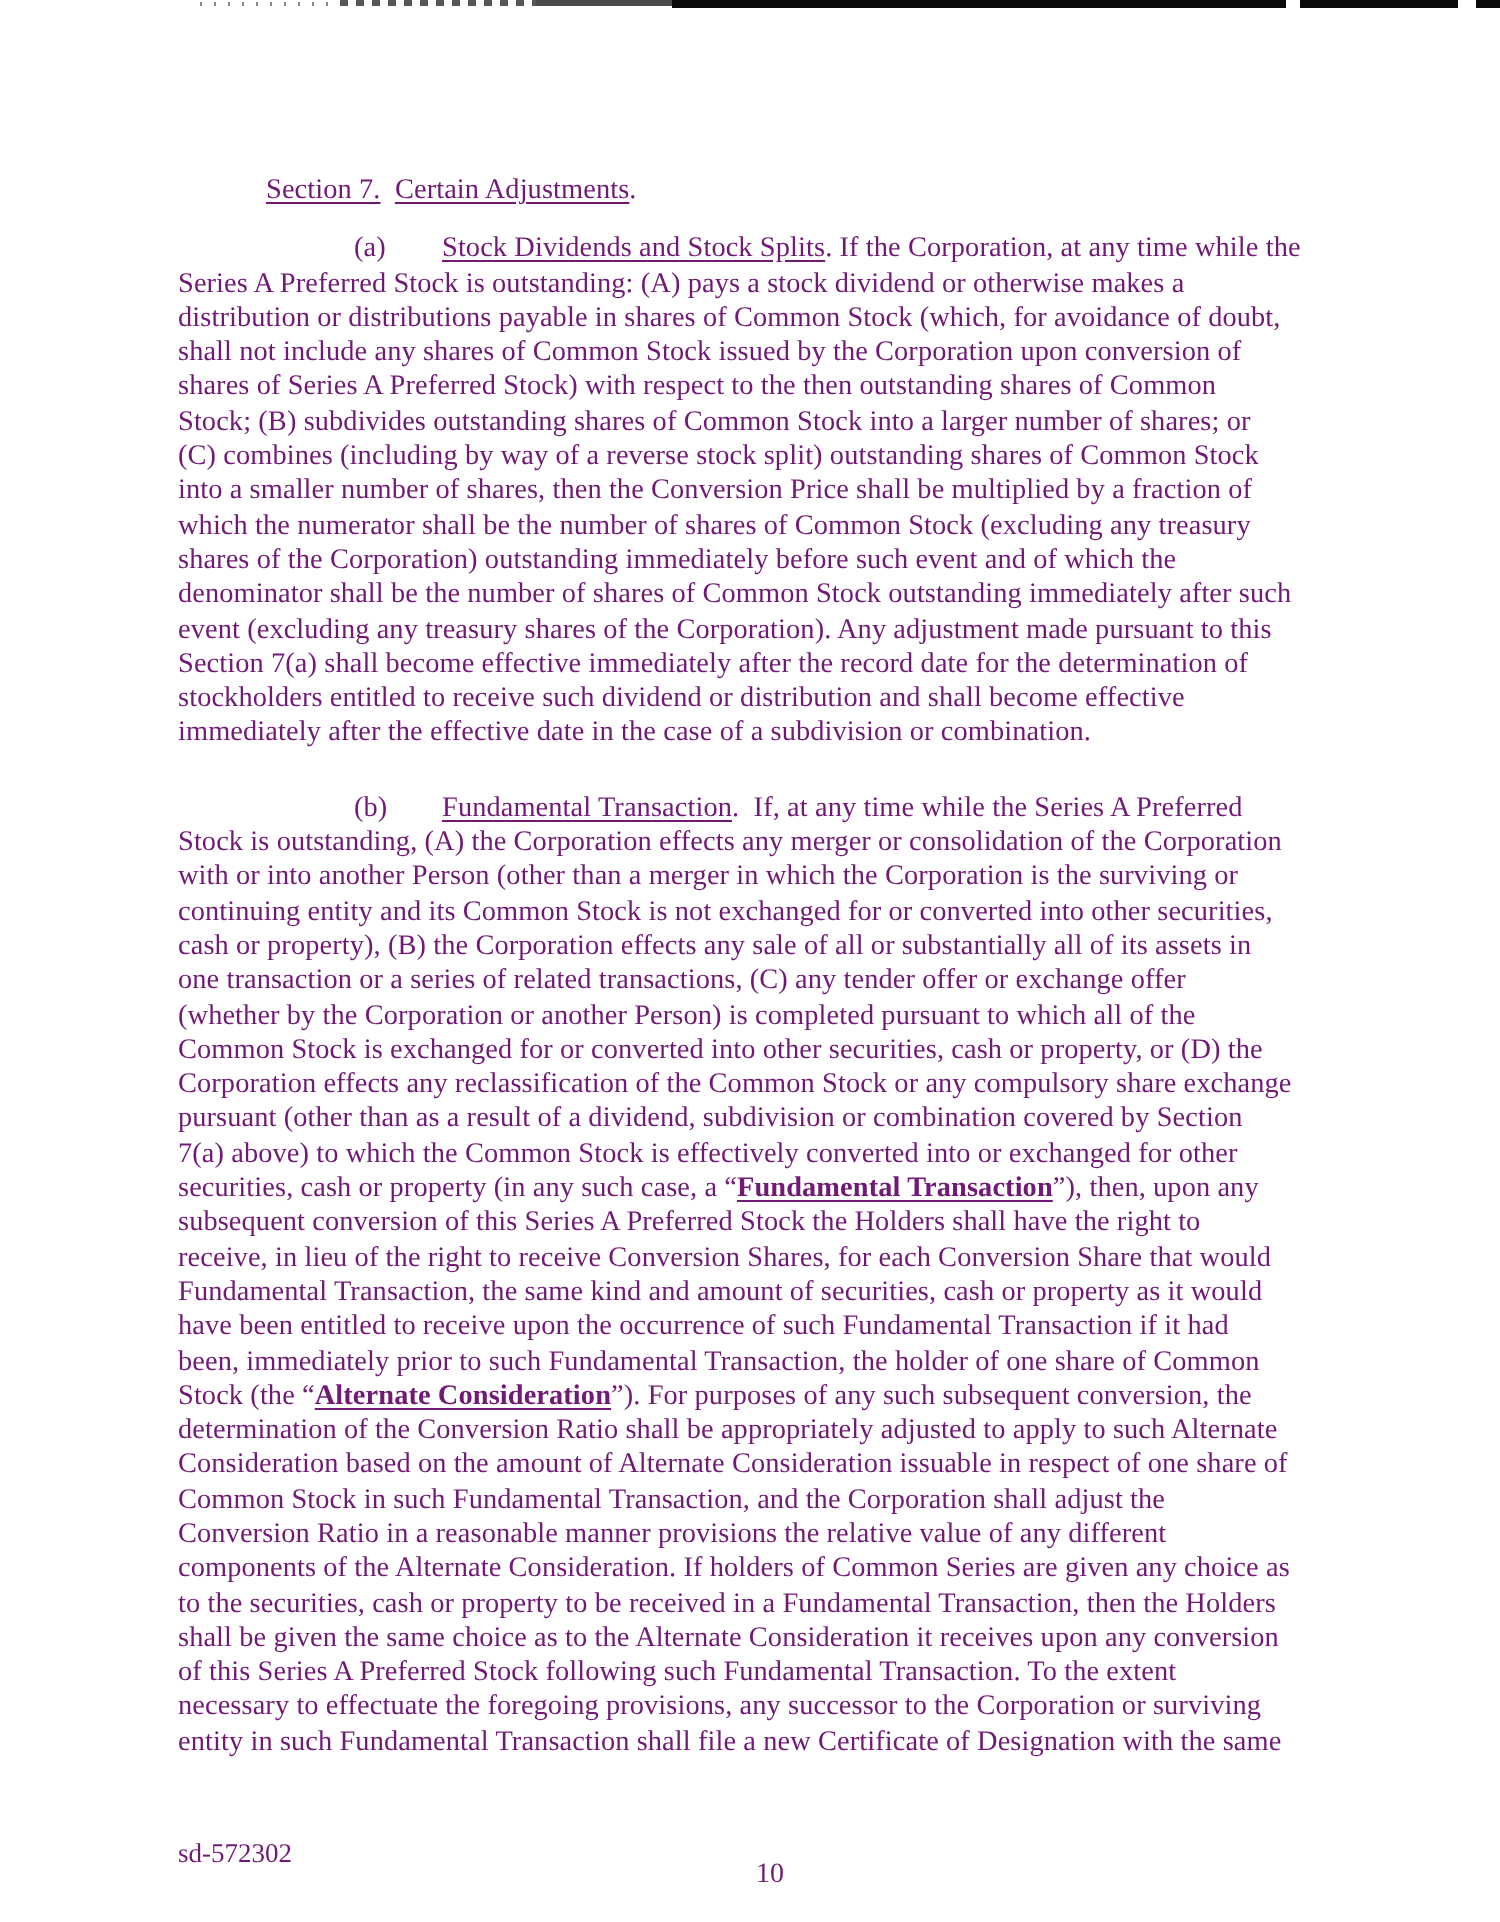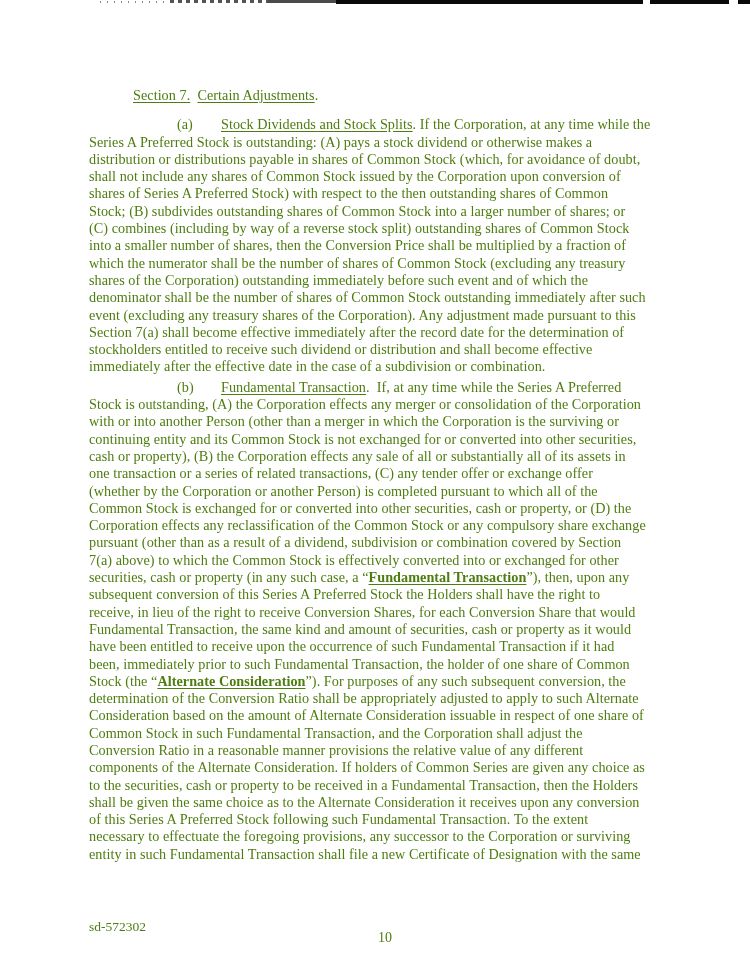--- a/index.html
+++ b/index.html
@@ -3,21 +3,21 @@
 <meta charset="utf-8">
 <style>
   html, body { margin: 0; padding: 0; background: #ffffff; }
   .page {
     position: relative;
     width: 750px;
     height: 961px;
     background: #ffffff;
     overflow: hidden;
     font-family: "Liberation Serif", "DejaVu Serif", serif;
-    color: #4d7c0f;
+    color: #701a75;
   }
 
   
   .scan-edge { position: absolute; top: 0; left: 0; width: 750px; height: 5px; }
   .se-dots {
     position: absolute; top: 1px; left: 100px; width: 70px; height: 2px;
     background: repeating-linear-gradient(90deg, #8a8a8a 0 1px, transparent 1px 7px);
   }
   .se-dash {
     position: absolute; top: 0; left: 170px; width: 100px; height: 3px;
@@ -40,21 +40,21 @@
     tab-size: 44px;
     -moz-tab-size: 44px;
     font-size: 14.2px;
     line-height: 17.3px;
     letter-spacing: 0.05px;
   }
   .seg-u  { text-decoration: underline; text-underline-offset: 2px; }
   .seg-bu { font-weight: bold; text-decoration: underline; text-underline-offset: 2px; }
 
   #para-a { margin-top: 12px; }
-  #para-b { margin-top: 3px; }
+  #para-b { margin-top: 20px; }
 
   
   .page-number {
     position: absolute;
     top: 929px;
     left: 89px;
     width: 592px;
     text-align: center;
     font-size: 14px;
     line-height: 17px;

